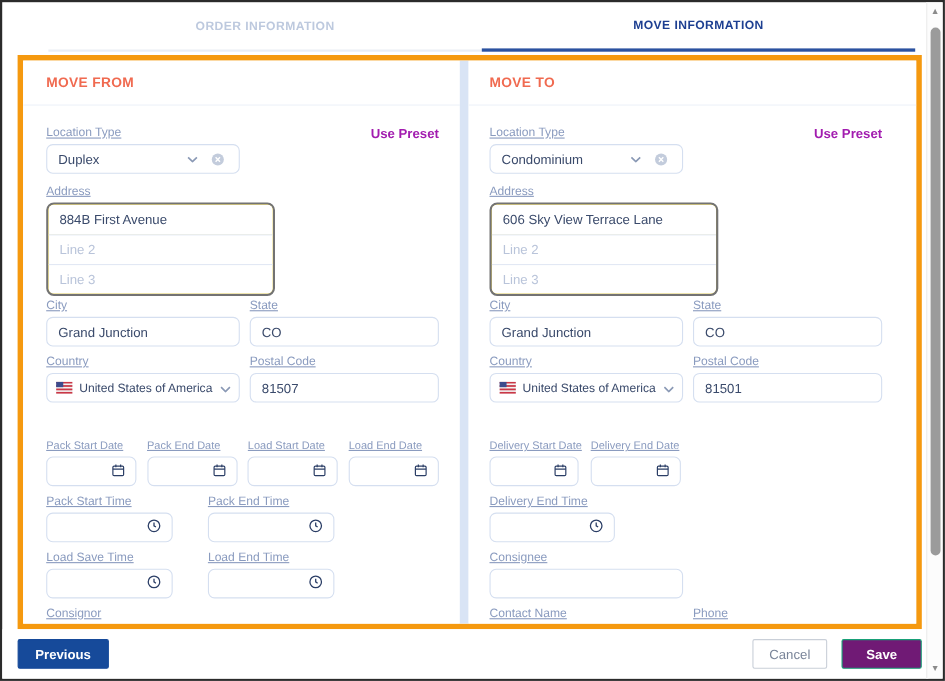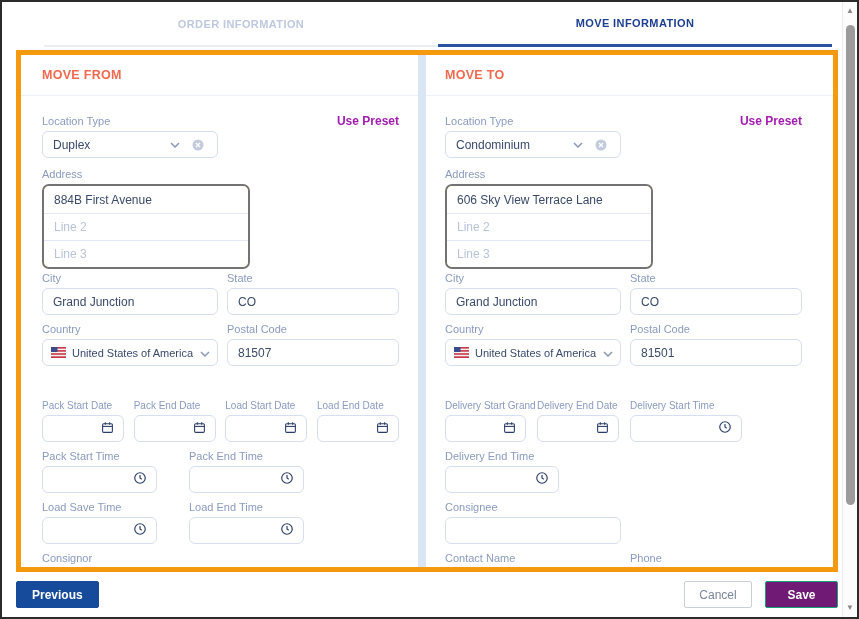--- a/index.html
+++ b/index.html
@@ -38,21 +38,21 @@
   .panel-header { height:41px; display:flex; align-items:center;
                   border-bottom:1px solid #edf2f9; }
   .panel-left  .panel-header { padding:0 20px 0 21px; }
   .panel-right .panel-header { padding:0 31px 0 19px; }
   .panel-title { font-size:12.5px; font-weight:bold; color:#f06a50; letter-spacing:.3px; }
 
   .panel-left  .fields { padding:0 19px 0 21px; }
   .panel-right .fields { padding:0 31px 0 19px; }
 
   label.flabel { display:block; font-size:11px; color:#8a9bbf; margin-bottom:4px;
-                 white-space:nowrap; }
+                 white-space:nowrap;text-decoration:underline; }
   label.flabel.sm { font-size:10px;margin-top:26px; }
 
   .input { height:27px; width:100%; border:1px solid #d5dff0; border-radius:6px;
            background:#fff; font-family:inherit; font-size:12px; color:#3a4a6b;
            padding:0 10px; outline:none; }
   input.input::placeholder { color:#b9c4da; }
 
   .iconbox { display:flex; align-items:center; justify-content:flex-end;
              padding:0 9px; cursor:pointer; }
 
@@ -375,52 +375,41 @@
               </div>
             </div>
             <div>
               <label class="flabel">Postal Code</label>
               <input class="input" type="text" value="81501" style="">
             </div>
           </div>
 
           <div class="row-std gridD">
             <div>
-              <label class="flabel sm">Delivery Start Grand</label>
+              <label class="flabel sm">Delivery Start Date</label>
               <div class="input iconbox">
                 <span>
                   <svg width="13" height="13" viewBox="0 0 24 24" fill="none" stroke="#2b3e66" stroke-width="2">
                       <rect x="3" y="5" width="18" height="16" rx="2"></rect>
                       <line x1="8" y1="2.5" x2="8" y2="7"></line>
                       <line x1="16" y1="2.5" x2="16" y2="7"></line>
                       <line x1="3" y1="10" x2="21" y2="10"></line>
                     </svg>
                 </span>
               </div>
             </div>
             <div>
               <label class="flabel sm">Delivery End Date</label>
               <div class="input iconbox">
                 <span>
                   <svg width="13" height="13" viewBox="0 0 24 24" fill="none" stroke="#2b3e66" stroke-width="2">
                       <rect x="3" y="5" width="18" height="16" rx="2"></rect>
                       <line x1="8" y1="2.5" x2="8" y2="7"></line>
                       <line x1="16" y1="2.5" x2="16" y2="7"></line>
                       <line x1="3" y1="10" x2="21" y2="10"></line>
-                    </svg>
-                </span>
-              </div>
-            </div>
-            <div>
-              <label class="flabel sm">Delivery Start Time</label>
-              <div class="input iconbox">
-                <span>
-                  <svg width="14" height="14" viewBox="0 0 24 24" fill="none" stroke="#2b3e66" stroke-width="2">
-                      <circle cx="12" cy="12" r="9"></circle>
-                      <path d="M12 7v5l3 2"></path>
                     </svg>
                 </span>
               </div>
             </div>
           </div>
 
           <div class="row-std">
             <label class="flabel">Delivery End Time</label>
             <div class="input iconbox w114">
               <span>

